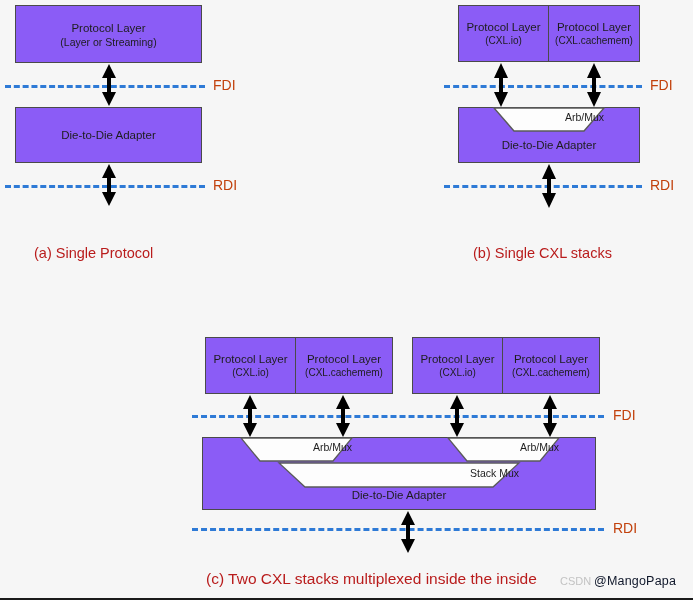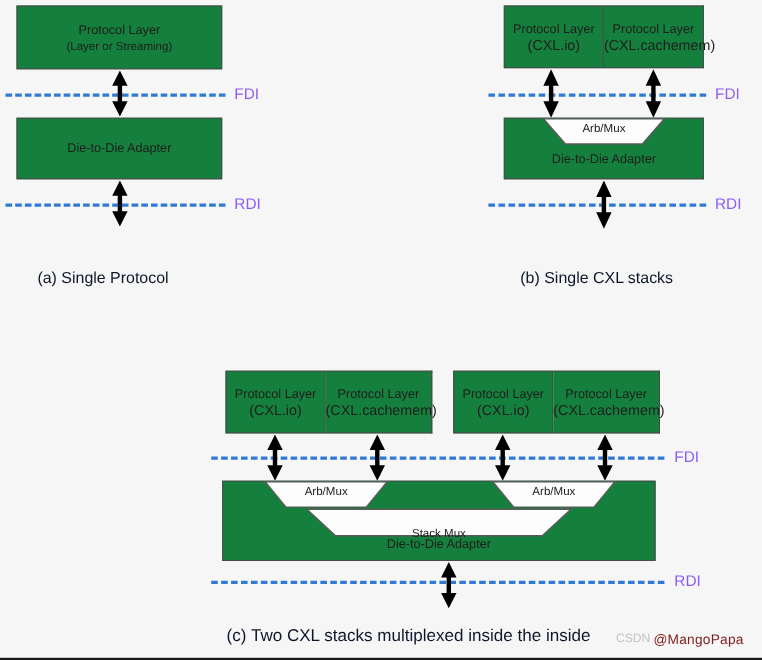--- a/index.html
+++ b/index.html
@@ -17,36 +17,37 @@
     border-bottom: 2px solid #1a1a1a;
     box-sizing: border-box;
   }
 
   
   .abs { position: absolute; box-sizing: border-box; }
 
   
   .block {
     border: 1px solid #4a4a4a;
-    background: #15803d;
+    background: #8b5cf6;
     display: flex;
     flex-direction: column;
+    align-items: center;
     justify-content: center;
     text-align: center;
     color: #1d1d1d;
   }
   .block.nobl { border-left: none; }
 
   .blk-title {
     font-size: 11.5px;
     line-height: 14px;
     white-space: nowrap;
   }
   .blk-sub {
-    font-size: 13px;
+    font-size: 10px;
     line-height: 12px;
     white-space: nowrap;
     margin-top: 1px;
   }
   .blk-sub.big { font-size: 10.5px; }
 
   .adapter-label {
     position: absolute;
     left: 0; right: 0;
     text-align: center;
@@ -57,56 +58,56 @@
 
   
   .dashline {
     position: absolute;
     height: 0;
     border-top: 3px dashed #2e7ad6;
   }
   .iflabel {
     position: absolute;
     font-size: 14px;
-    color: #8b5cf6;
+    color: #c2410c;
     white-space: nowrap;
     line-height: 14px;
   }
 
   
   .darrow { position: absolute; }
   .darrow svg { display: block; }
 
   
   .mux { position: absolute; }
   .mux svg { display: block; overflow: visible; }
   .mux .mux-text {
     position: absolute;
     left: 0; right: 0;
-    text-align: center;
+    text-align: right;
     font-size: 10.5px;
     color: #1d1d1d;
     white-space: nowrap;
     top: 3px;
   }
 
   
   .caption {
     position: absolute;
     font-size: 14.5px;
+    color: #b91c1c;
+    white-space: nowrap;
+  }
+  .caption.big { font-size: 15.5px; }
+
+  
+  .watermark {
+    position: absolute;
+    font-size: 12.5px;
     color: #0f172a;
-    white-space: nowrap;
-  }
-  .caption.big { font-size: 15.5px; }
-
-  
-  .watermark {
-    position: absolute;
-    font-size: 12.5px;
-    color: #7f1d1d;
     white-space: nowrap;
     letter-spacing: 0.2px;
   }
   .wm-mark {
     position: absolute;
     font-size: 11px;
     color: #c3c3c3;
     white-space: nowrap;
   }
 </style>
@@ -246,21 +247,21 @@
     <svg width="111" height="24" viewBox="0 0 111 24">
       <polygon points="0,0 111,0 92,23 19,23" fill="#fdfdfd" stroke="#5a5a5a" stroke-width="1.3"></polygon>
     </svg>
     <div class="mux-text">Arb/Mux</div>
   </div>
 
   <div class="mux" style="left:279px; top:463px; width:240px; height:25px;">
     <svg width="240" height="25" viewBox="0 0 240 25">
       <polygon points="0,0 240,0 214,24 26,24" fill="#fdfdfd" stroke="#5a5a5a" stroke-width="1.3"></polygon>
     </svg>
-    <div class="mux-text" style="top:16px;">Stack Mux</div>
+    <div class="mux-text" style="top:4px;">Stack Mux</div>
   </div>
 
   <div class="dashline" style="left:192px; top:528px; width:412px;"></div>
   <div class="iflabel" style="left:613px; top:521px;">RDI</div>
 
   <div class="darrow" style="left:399px; top:511px;">
     <svg width="18" height="42" viewBox="0 0 18 42">
       <polygon points="9,0 16,14 11,14 11,28 16,28 9,42 2,28 7,28 7,14 2,14" fill="#000000"></polygon>
     </svg>
   </div>

